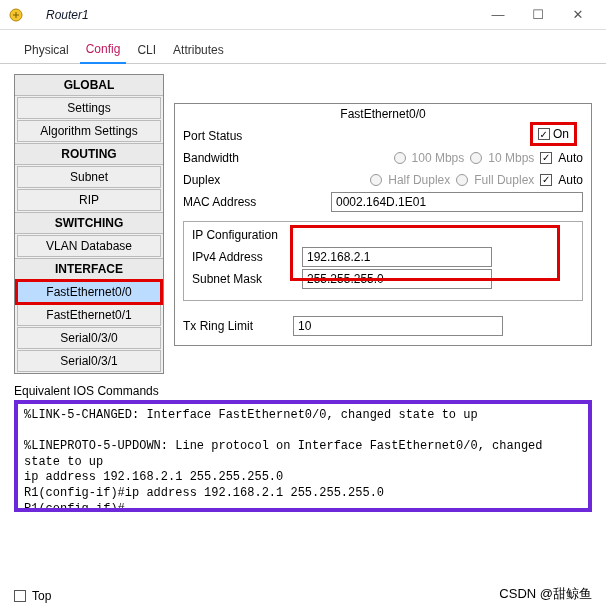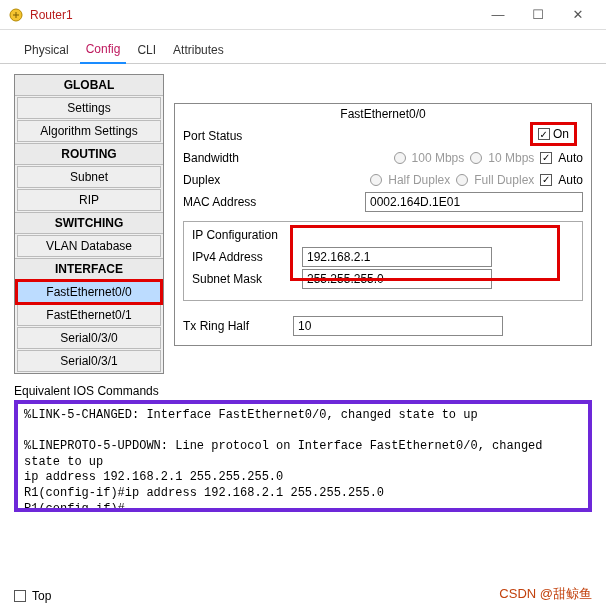--- a/index.html
+++ b/index.html
@@ -15,21 +15,21 @@
     position: relative;
   }
   .titlebar {
     height: 30px;
     border-bottom: 1px solid #ddd;
     display: flex;
     align-items: center;
     padding: 0 8px;
     background: #fff;
   }
-  .titlebar .title { margin-left: 6px; color: #b91c1c; }
+  .titlebar .title { margin-left: 22px; color: #0f172a; font-style: italic; }
   .titlebar .spacer { flex: 1; }
   .winbtn { width: 40px; text-align: center; color: #555; font-size: 13px; }
   .router-icon { width: 16px; height: 16px; }
   .tabs {
     display: flex;
     gap: 5px;
     padding: 8px 18px 0 18px;
     border-bottom: 1px solid #ccc;
     align-items: flex-end;
   }
@@ -93,21 +93,21 @@
   .chk { width: 12px; height: 12px; border: 1px solid #555; display: inline-flex; align-items: center; justify-content: center; font-size: 10px; background: #fff; }
   .chk.checked::after { content: "✓"; }
   .greyed { color: #9a9a9a; }
   .mac-input, .ip-input, .sm-input, .tx-input {
     border: 1px solid #888;
     background: #fff;
     padding: 2px 4px;
     font-size: 12px;
     height: 20px;
   }
-  .mac-input { width: 218px; }
+  .mac-input { width: 252px; }
   .fieldset {
     border: 1px solid #aaa;
     margin-top: 8px;
     padding: 6px 8px 10px 8px;
     position: relative;
   }
   .ip-input, .sm-input { width: 190px; }
   .tx-input { width: 210px; }
   .on-box {
     position: absolute;
@@ -139,21 +139,21 @@
     bottom: 6px;
     left: 14px;
     display: flex;
     align-items: center;
     gap: 6px;
   }
   .watermark {
     position: absolute;
     right: 14px;
     bottom: 6px;
-    color: #c2410c;
+    color: #000000;
     font-size: 13px;
   }
 </style>
 </head>
 <body>
 
 <div class="titlebar">
   <svg class="router-icon" viewBox="0 0 16 16">
       <circle cx="8" cy="8" r="6" fill="#f4c430" stroke="#b58900"></circle>
       <path d="M5 8h6M8 5v6" stroke="#7a5c00" stroke-width="1"></path>
@@ -240,21 +240,21 @@
       <div class="row">
         <div class="row-label">Subnet Mask</div>
         <div class="row-rest" style="justify-content:flex-start">
           <input class="sm-input" value="255.255.255.0" style="">
         </div>
       </div>
       <div class="ip-outline" style="top:3px;left:106px;width:270px;height:56px"></div>
     </div>
 
     <div class="row" style="margin-top:14px">
-      <div class="row-label">Tx Ring Half</div>
+      <div class="row-label">Tx Ring Limit</div>
       <div class="row-rest" style="justify-content:flex-start">
         <input class="tx-input" value="10" style="">
       </div>
     </div>
   </div>
 </div>
 
 <div class="cmds-wrap">
   <div class="cmds-label">Equivalent IOS Commands</div>
   <div class="cmds">%LINK-5-CHANGED: Interface FastEthernet0/0, changed state to up

